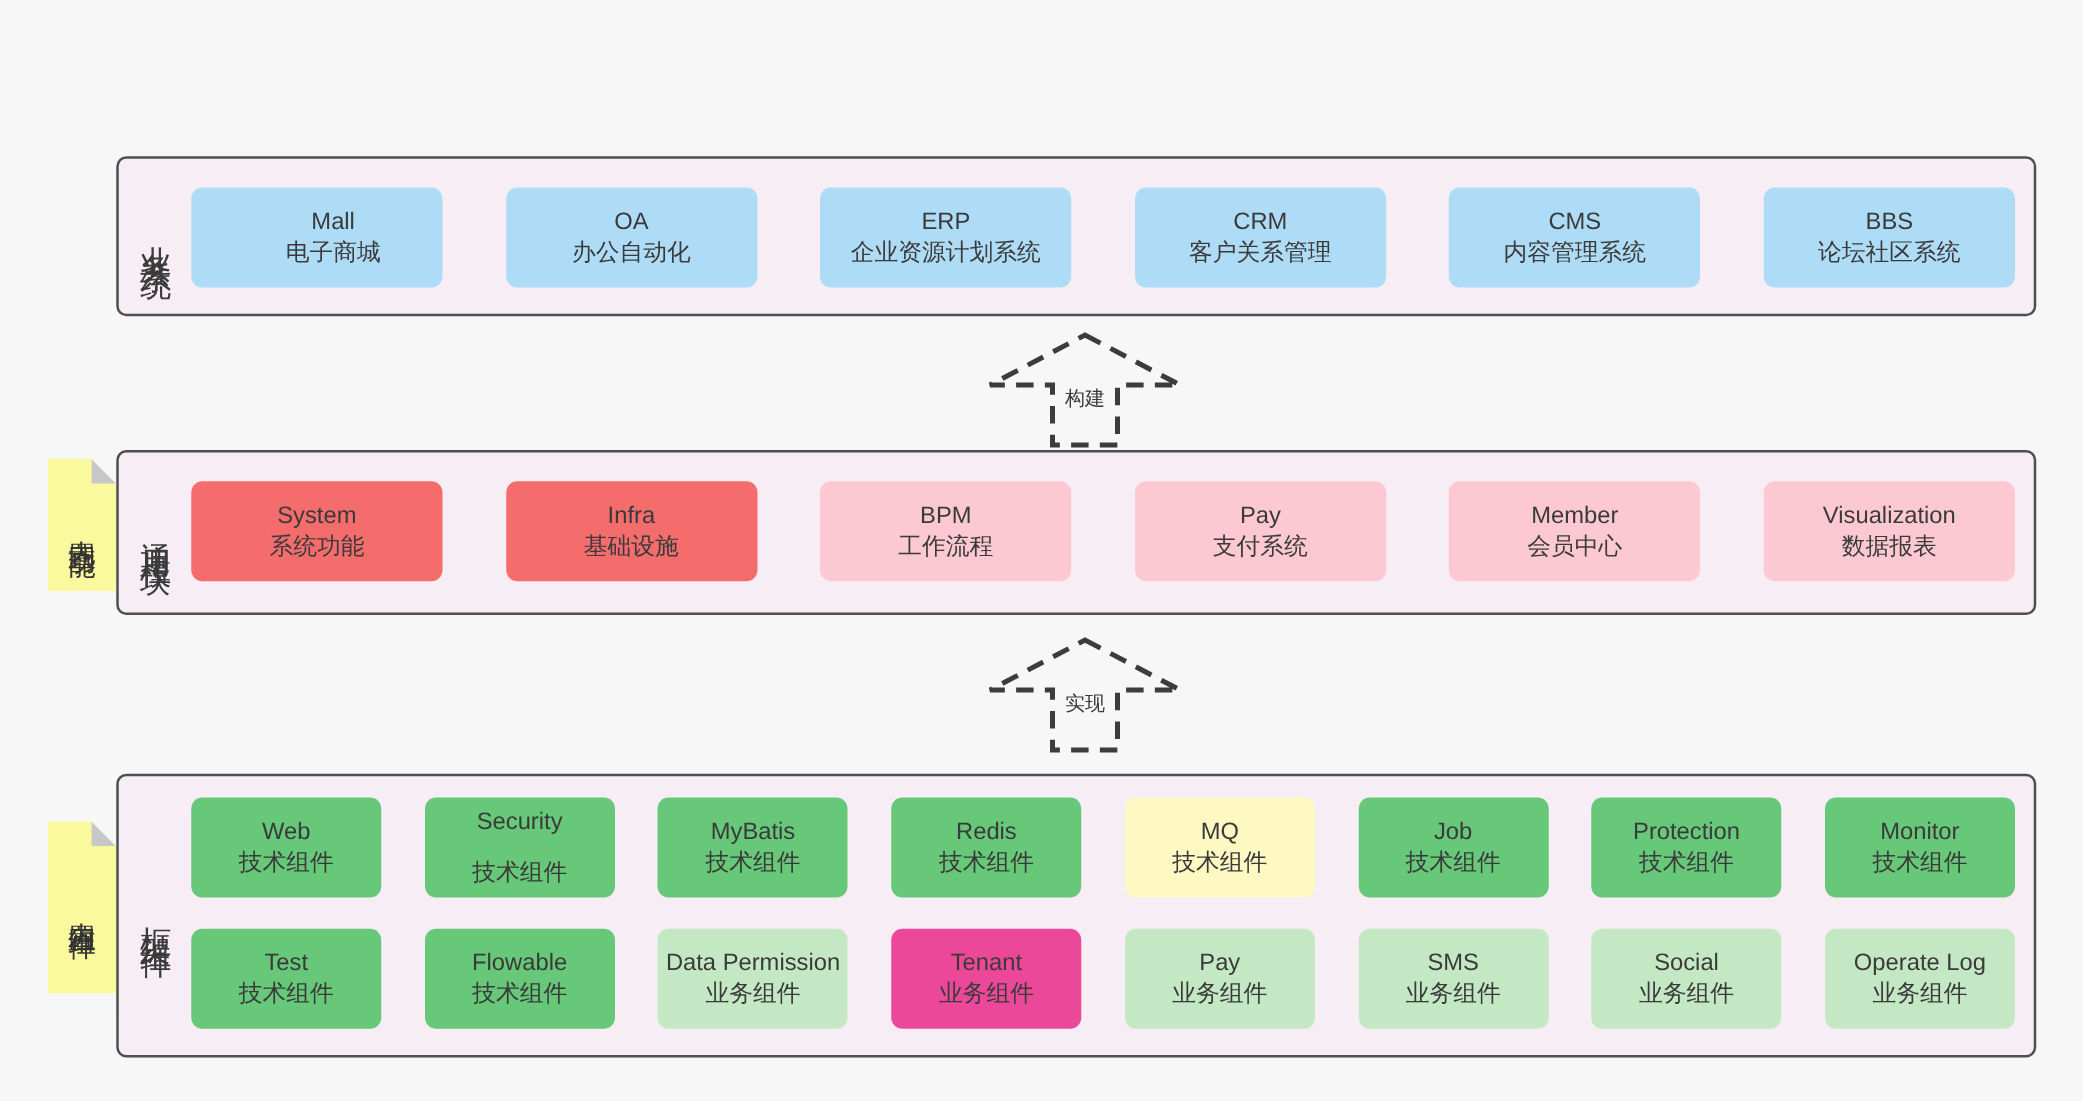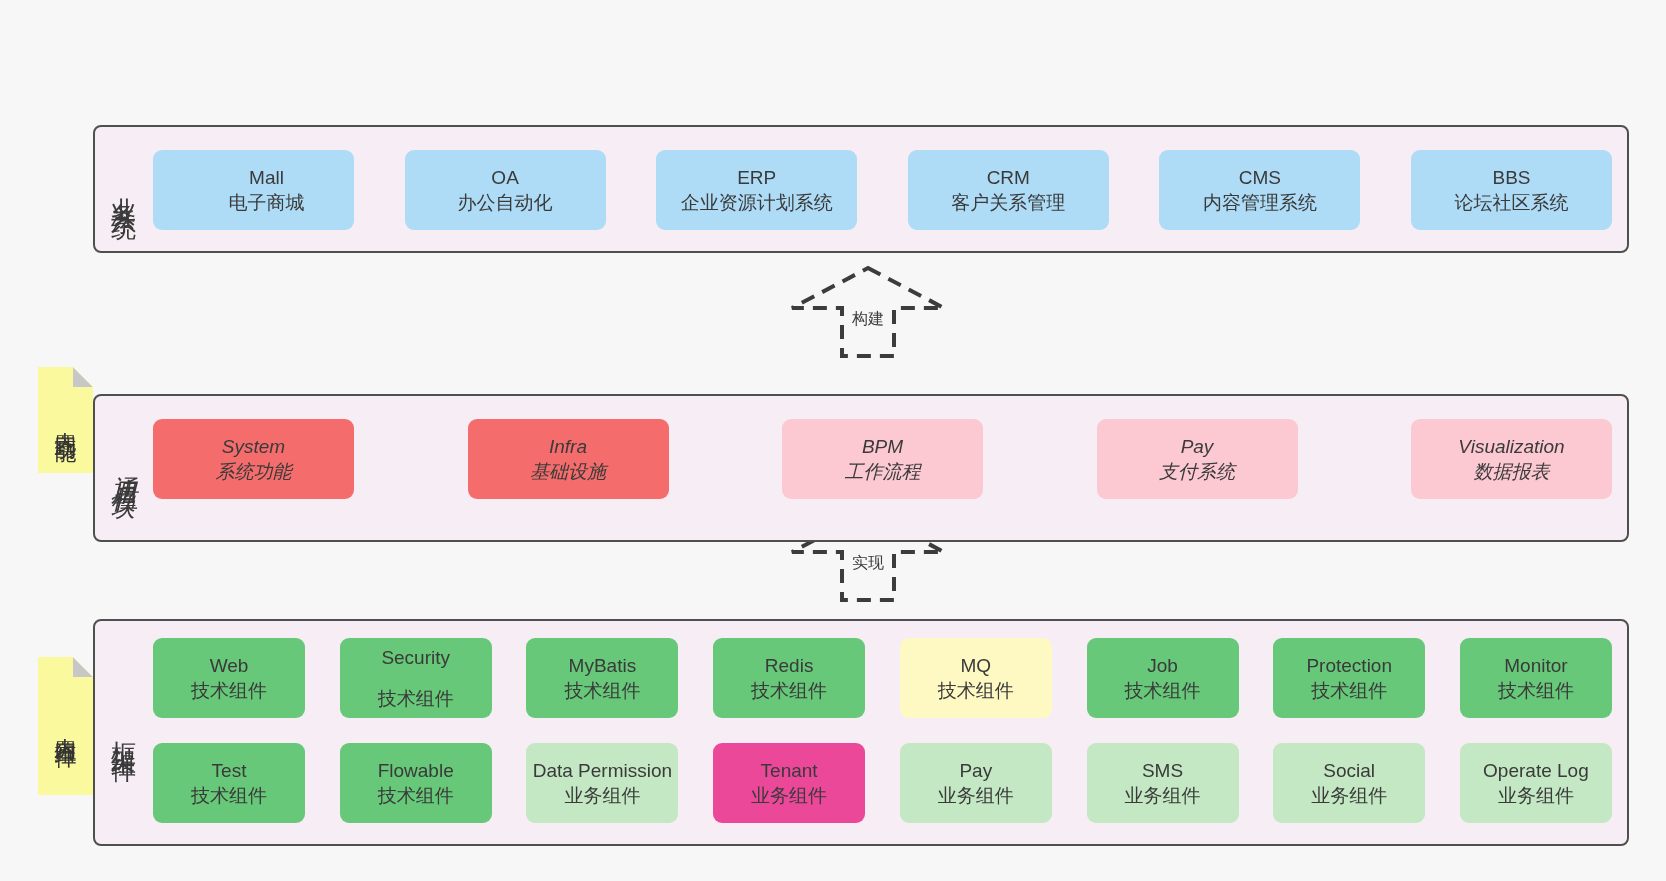--- a/index.html
+++ b/index.html
@@ -7,21 +7,21 @@
     width:1666px;height:881px;position:relative;overflow:hidden;
     background:#f8f7f7;color:#3a3a3a;
     font-family:"Liberation Sans","DejaVu Sans",sans-serif;
   }
   
   .band{
     position:absolute;left:93px;width:1536px;box-sizing:border-box;
     background:#f7edf5;border:2px solid #4f4f4f;border-radius:8px;z-index:2;
   }
   #band-business{top:125px;height:128px;}
-  #band-modules{top:394px;height:148px;font-style:italic;}
+  #band-modules{top:360px;height:132px;}
   #band-framework{top:619px;height:227px;}
   .band-label{
     position:absolute;left:13px;top:50%;transform:translateY(-50%);
     writing-mode:vertical-rl;text-orientation:upright;
     font-size:25px;letter-spacing:6px;color:#3a3a3a;white-space:nowrap;
   }
   
   .box-row{position:absolute;left:58px;right:15px;display:flex;justify-content:space-between;}
   #band-business .box-row{top:23px;}
   #band-modules .box-row{top:23px;}
@@ -124,20 +124,24 @@
         </div>
         <div class="box" style="background: rgb(252, 201, 211);">
           <div class="box-name">BPM</div>
           <div class="box-desc">工作流程</div>
         </div>
         <div class="box" style="background: rgb(252, 201, 211);">
           <div class="box-name">Pay</div>
           <div class="box-desc">支付系统</div>
         </div>
         <div class="box" style="background: rgb(252, 201, 211);">
+          <div class="box-name">Member</div>
+          <div class="box-desc">会员中心</div>
+        </div>
+        <div class="box" style="background: rgb(252, 201, 211);">
           <div class="box-name">Visualization</div>
           <div class="box-desc">数据报表</div>
         </div>
       </div>
   </section>
 
   <div class="arrow" id="arrow-implement">
     <svg width="160" height="96" viewBox="0 0 160 96">
       <path d="M80 4 L156 44 L106 44 L106 92 L54 92 L54 44 L4 44 Z" fill="none" stroke="#3c3c3c" stroke-width="4" stroke-dasharray="14 9"></path>
     </svg>

